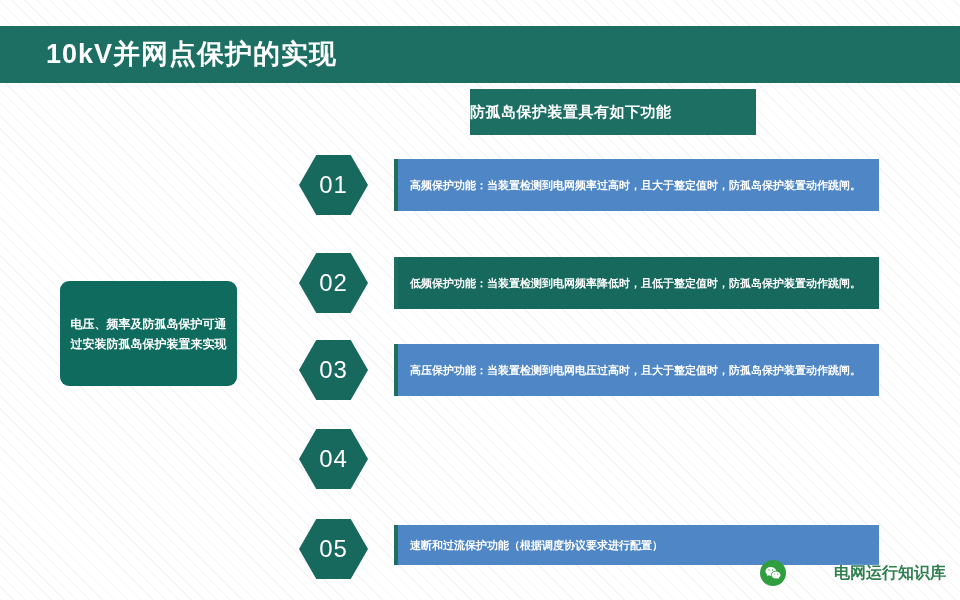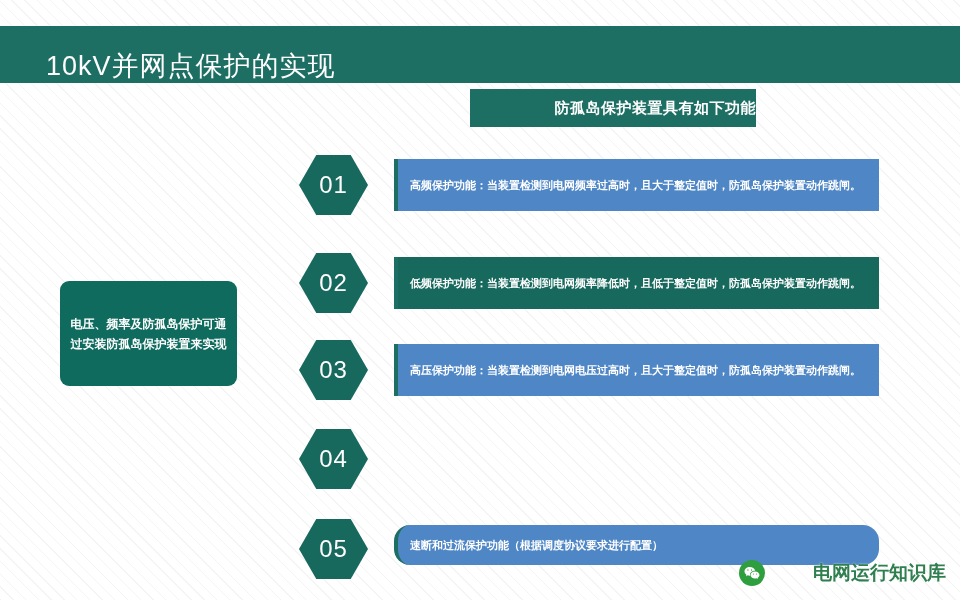--- a/index.html
+++ b/index.html
@@ -21,33 +21,33 @@
   
   #header-band{
     position:absolute;left:0;top:26px;width:960px;height:54px;
     background:#1d6f63;
   }
   #header-band-accent{
     position:absolute;left:0;top:26px;width:14px;height:54px;
     background:#1d6f63;
   }
   #header-title{
-    position:absolute;left:46px;top:48px;
-    color:#ffffff;font-size:27px;font-weight:normal;letter-spacing:1px;
+    position:absolute;left:46px;top:36px;
+    color:#ffffff;font-size:27px;font-weight:bold;letter-spacing:1px;
     white-space:nowrap;
   }
   #header-underline{
     position:absolute;left:0;top:80px;width:960px;height:3px;
     background:#1d6f63;
   }
 
   
   #func-title-box{
-    position:absolute;left:470px;top:89px;width:286px;height:38px;
-    background:#1d6f63;display:flex;align-items:center;justify-content:flex-end;
+    position:absolute;left:470px;top:89px;width:286px;height:46px;
+    background:#1d6f63;display:flex;align-items:center;justify-content:flex-start;
   }
   #func-title-box .txt{
     color:#ffffff;font-size:15px;font-weight:bold;letter-spacing:.5px;
   }
 
   
   #left-block{
     position:absolute;left:60px;top:281px;width:177px;height:105px;
     background:#0e6b5e;border-radius:9px;
     display:flex;align-items:center;justify-content:center;
@@ -95,21 +95,21 @@
   #watermark{
     position:absolute;right:14px;bottom:14px;
     display:flex;align-items:center;gap:8px;
   }
   #wm-icon{
     width:26px;height:26px;border-radius:50%;
     background:#2f9e3f;display:flex;align-items:center;justify-content:center;
   }
   #wm-icon svg{display:block;}
   #wm-text{
-    color:#2f7f4f;font-size:19px;font-weight:bold;
+    color:#2f7f4f;font-size:16px;font-weight:bold;
     text-shadow:0 0 2px rgba(255,255,255,.8);
     margin-left:40px;
   }
 </style>
 </head>
 <body>
 
 <div id="slide">
 
   <div id="header-band"></div>
@@ -166,21 +166,21 @@
       <div class="shape" style="background: rgb(23, 105, 94);"></div>
       <span class="num">04</span>
     </div>
   </div>
 
   <div class="row" id="row5" style="top:519px;">
     <div class="hex">
       <div class="shape" style="background: rgb(23, 105, 94);"></div>
       <span class="num">05</span>
     </div>
-    <div class="bar blue" style="background: rgb(79, 134, 198); border-radius: 16px;">
+    <div class="bar blue" style="background: rgb(79, 134, 198);">
       <div class="text">
         <span class="lead">速断和过流保护功能</span><span class="body">（根据调度协议要求进行配置）</span>
       </div>
     </div>
   </div>
 
   <div id="watermark">
     <span id="wm-icon">
       <svg width="18" height="18" viewBox="0 0 24 24" aria-hidden="true">
         <path fill="#ffffff" d="M9 4C5.1 4 2 6.6 2 9.8c0 1.8 1 3.4 2.6 4.5l-.6 2 2.3-1.2c.8.2 1.7.4 2.7.4h.5c-.1-.4-.2-.8-.2-1.2 0-3 2.9-5.4 6.5-5.4h.5C15.6 6.2 12.6 4 9 4zm-2.4 3.1c.5 0 .9.4.9.9s-.4.9-.9.9-.9-.4-.9-.9.4-.9.9-.9zm4.8 0c.5 0 .9.4.9.9s-.4.9-.9.9-.9-.4-.9-.9.4-.9.9-.9z"></path>

